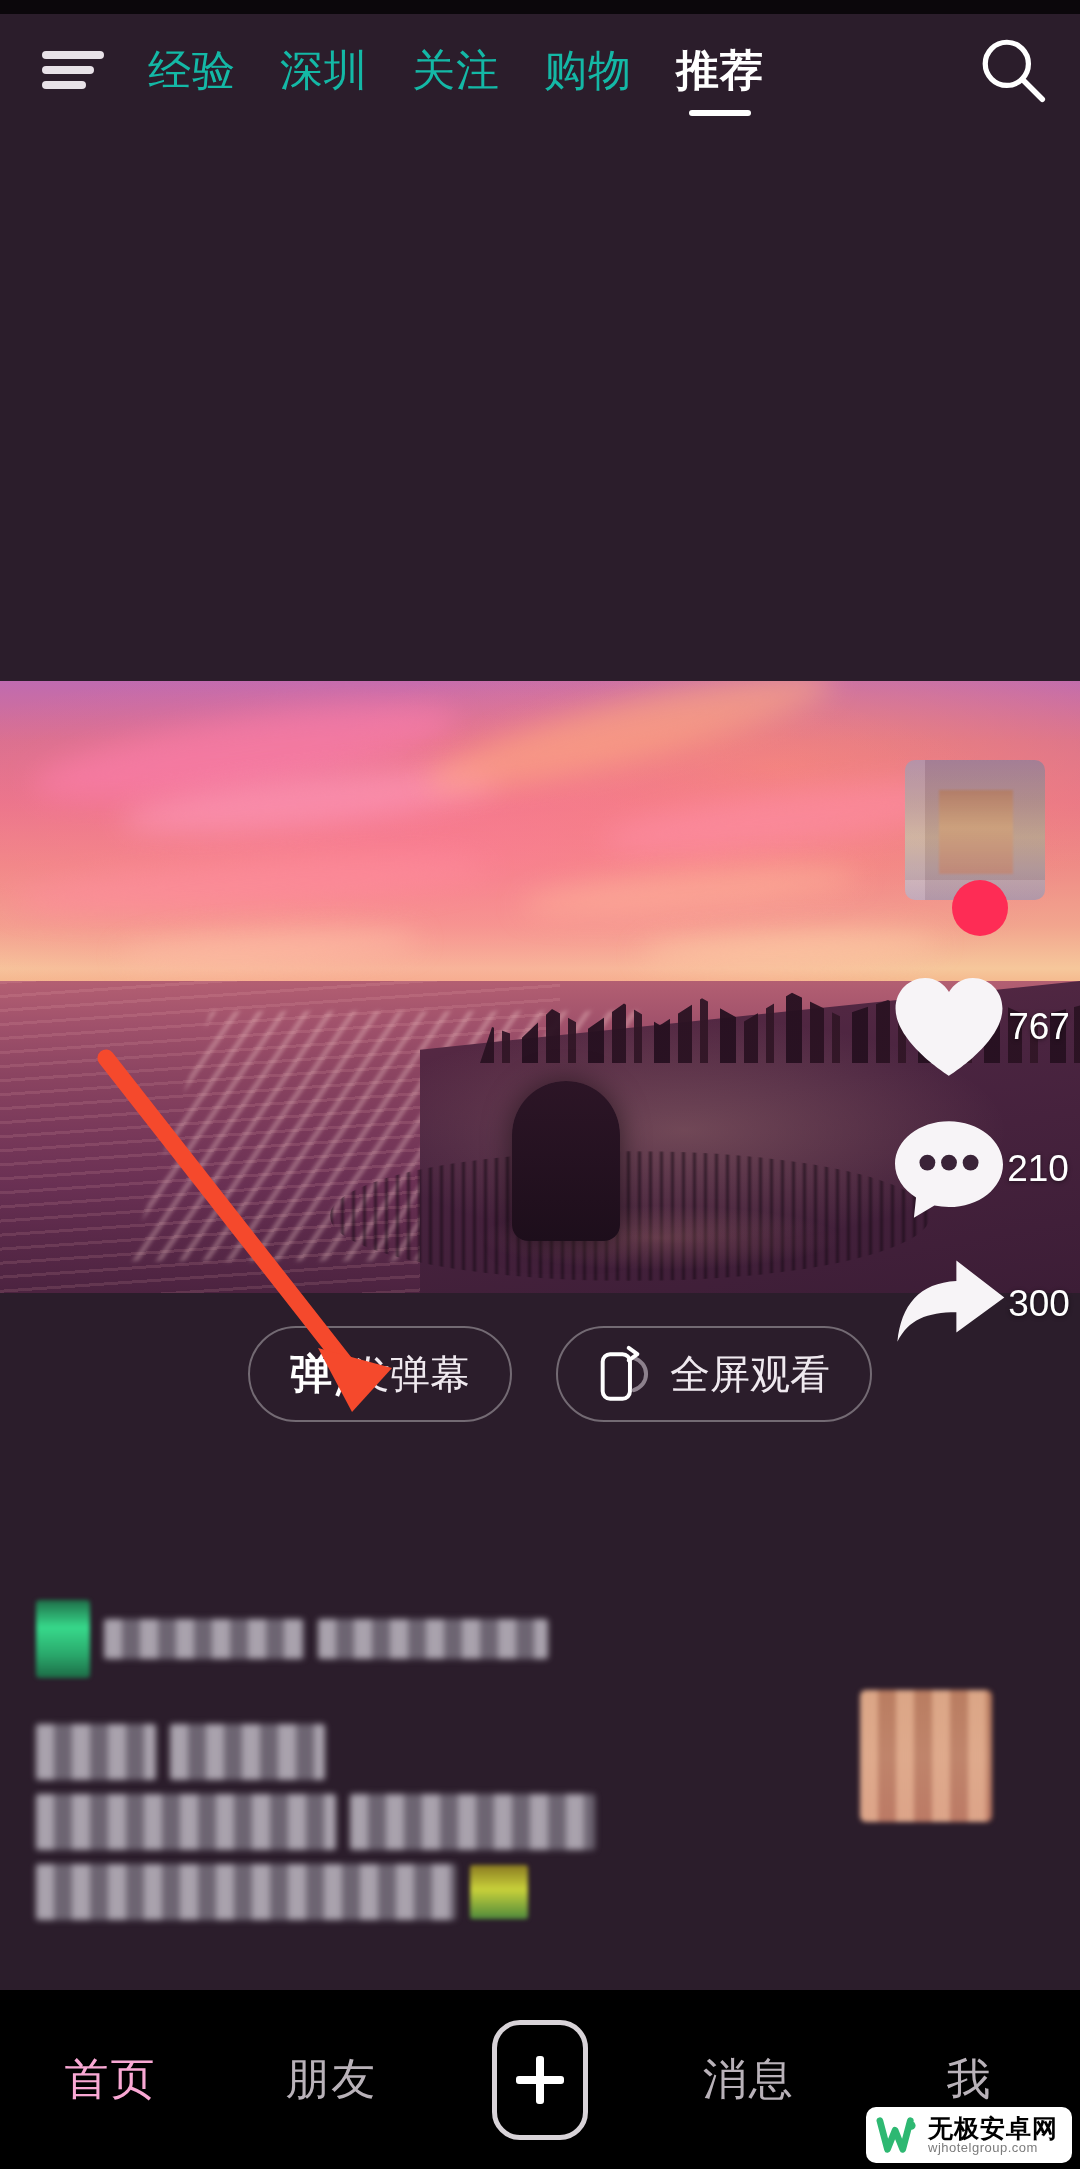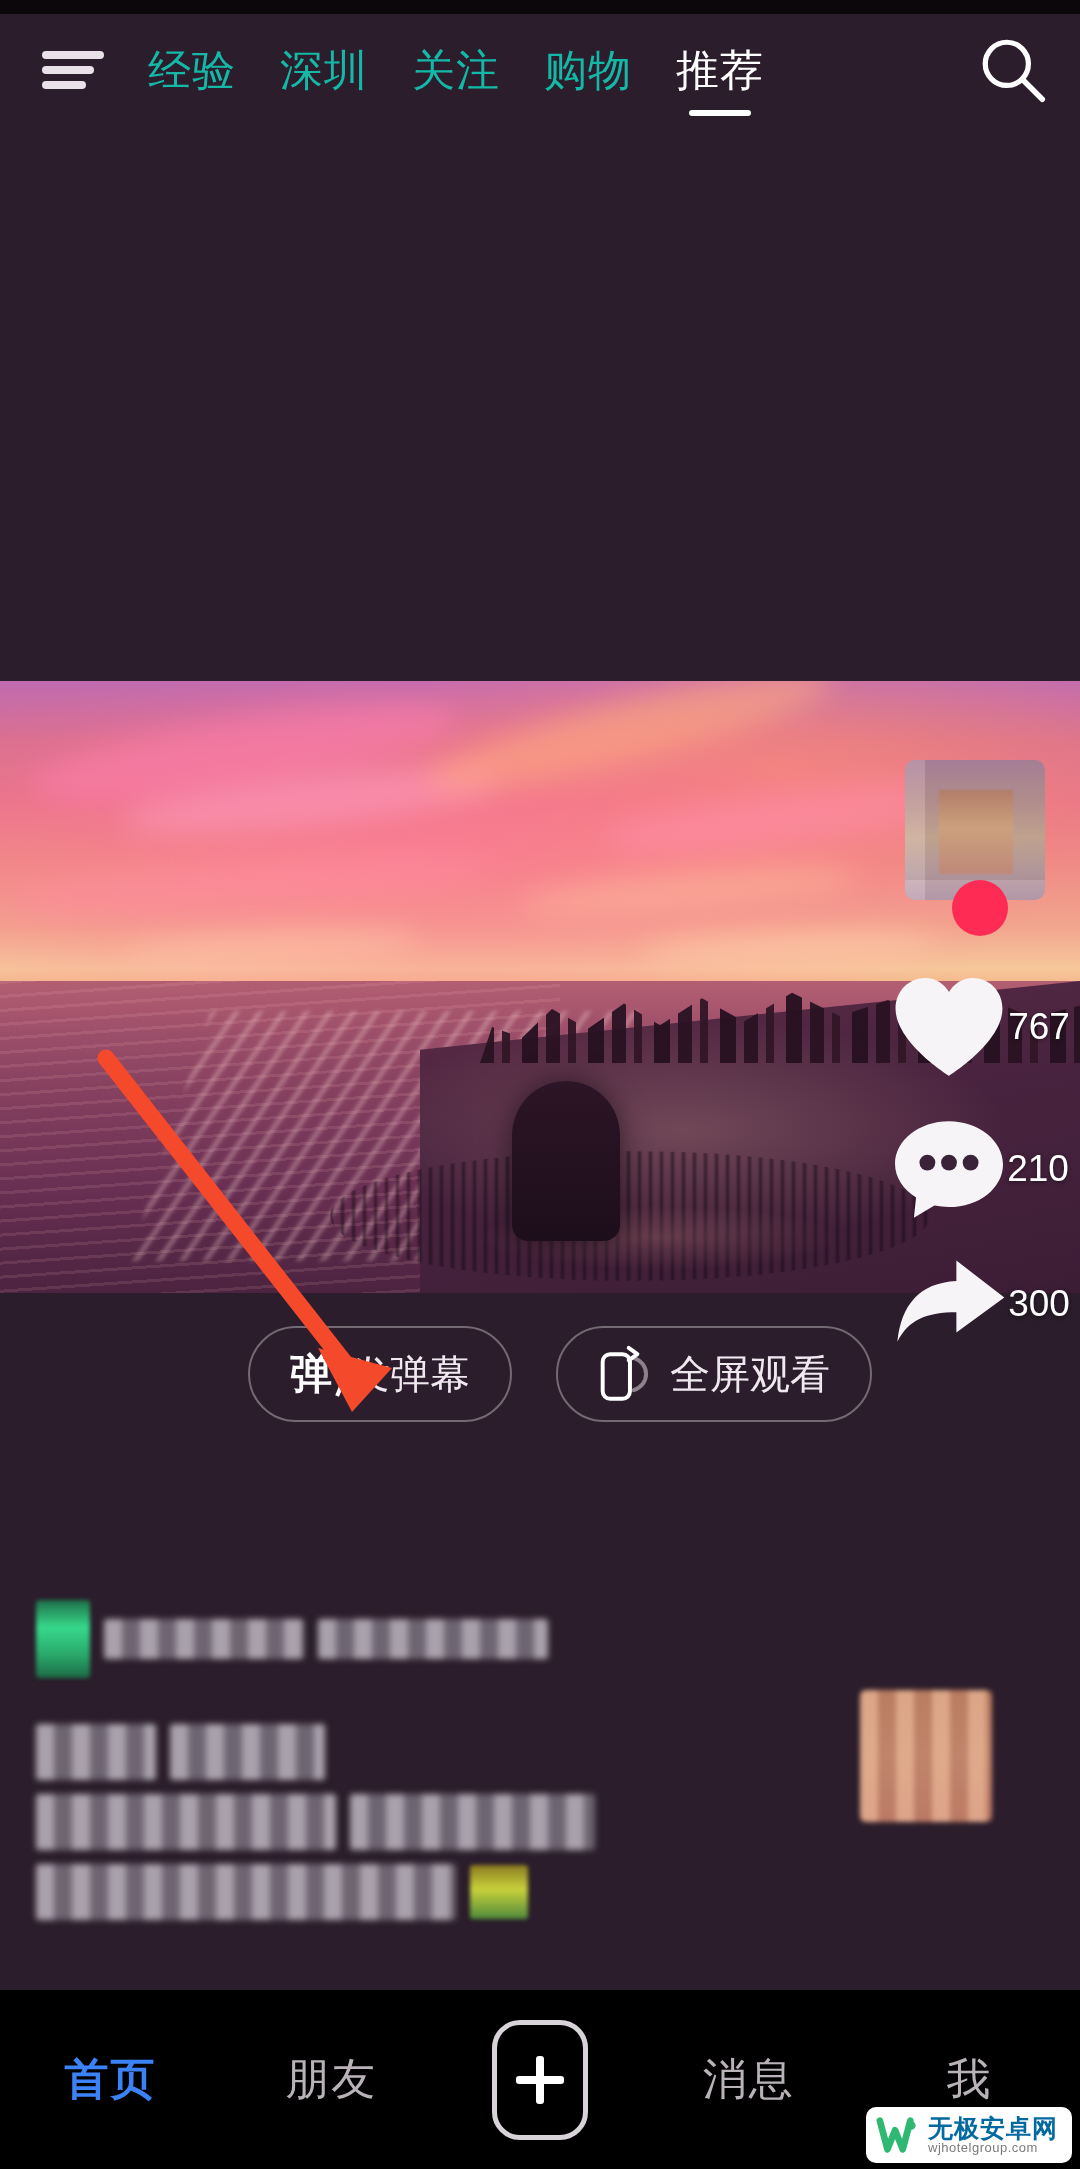--- a/index.html
+++ b/index.html
@@ -41,21 +41,21 @@
   .tabs { display:flex; align-items:center; flex:1; }
   .tab {
     position:relative;
     font-size:43px; line-height:1;
     color:#14b8a6;
     padding:0 22px;
     letter-spacing:1px;
     font-weight:400;
     white-space:nowrap;
   }
-  .tab.active { color:#ffffff; font-weight:400;text-align:right; }
+  .tab.active { color:#ffffff; font-weight:700;text-align:right; }
   .tab.active .tab-underline {
     position:absolute; left:50%; transform:translateX(-50%);
     bottom:-24px; width:62px; height:6px; border-radius:3px;
     background:#ffffff;
   }
   .search-icon {
     width:74px; height:74px;
     margin-right:30px; margin-left:8px;
     flex:0 0 auto;
   }
@@ -252,41 +252,41 @@
   .bottomnav {
     position:absolute; left:0; bottom:0; width:1080px; height:179px;
     background:#000000;
     display:flex; align-items:center; justify-content:space-around;
   }
   .bn-item {
     font-size:44px; color:#b9b2b9; letter-spacing:2px;
     display:flex; align-items:center; justify-content:center;
     min-width:120px;
   }
-  .bn-item.active { color:#3b82f6; font-weight:700;justify-content:center; }
+  .bn-item.active { color:#f9a8d4; font-weight:400;justify-content:center; }
   .bn-plus {
     width:96px; height:120px; border:5px solid #d8d3d8;
     border-radius:28px; display:flex; align-items:center; justify-content:center;
     position:relative;
   }
   .bn-plus::before, .bn-plus::after {
     content:""; position:absolute; background:#ffffff; border-radius:3px;
   }
   .bn-plus::before { width:48px; height:8px; }
   .bn-plus::after  { width:8px; height:48px; }
 
   
   .watermark {
     position:absolute; right:8px; bottom:6px;
     height:56px; background:#ffffff; border-radius:10px;
     display:flex; align-items:center; padding:0 14px 0 10px; gap:10px;
   }
   .wm-logo { width:42px; height:40px; flex:0 0 auto; }
   .wm-text { display:flex; flex-direction:column; line-height:1.05; }
-  .wm-cn { font-size:25px; color:#0369a1; font-weight:700; letter-spacing:1px; }
+  .wm-cn { font-size:25px; color:#000000; font-weight:700; letter-spacing:1px; }
   .wm-en { font-size:13px; color:#7b7b7b; letter-spacing:.5px; }
 </style>
 </head>
 <body>
 
 <div id="app">
 
   <div class="status-strip"></div>
 
   <div class="topnav">

